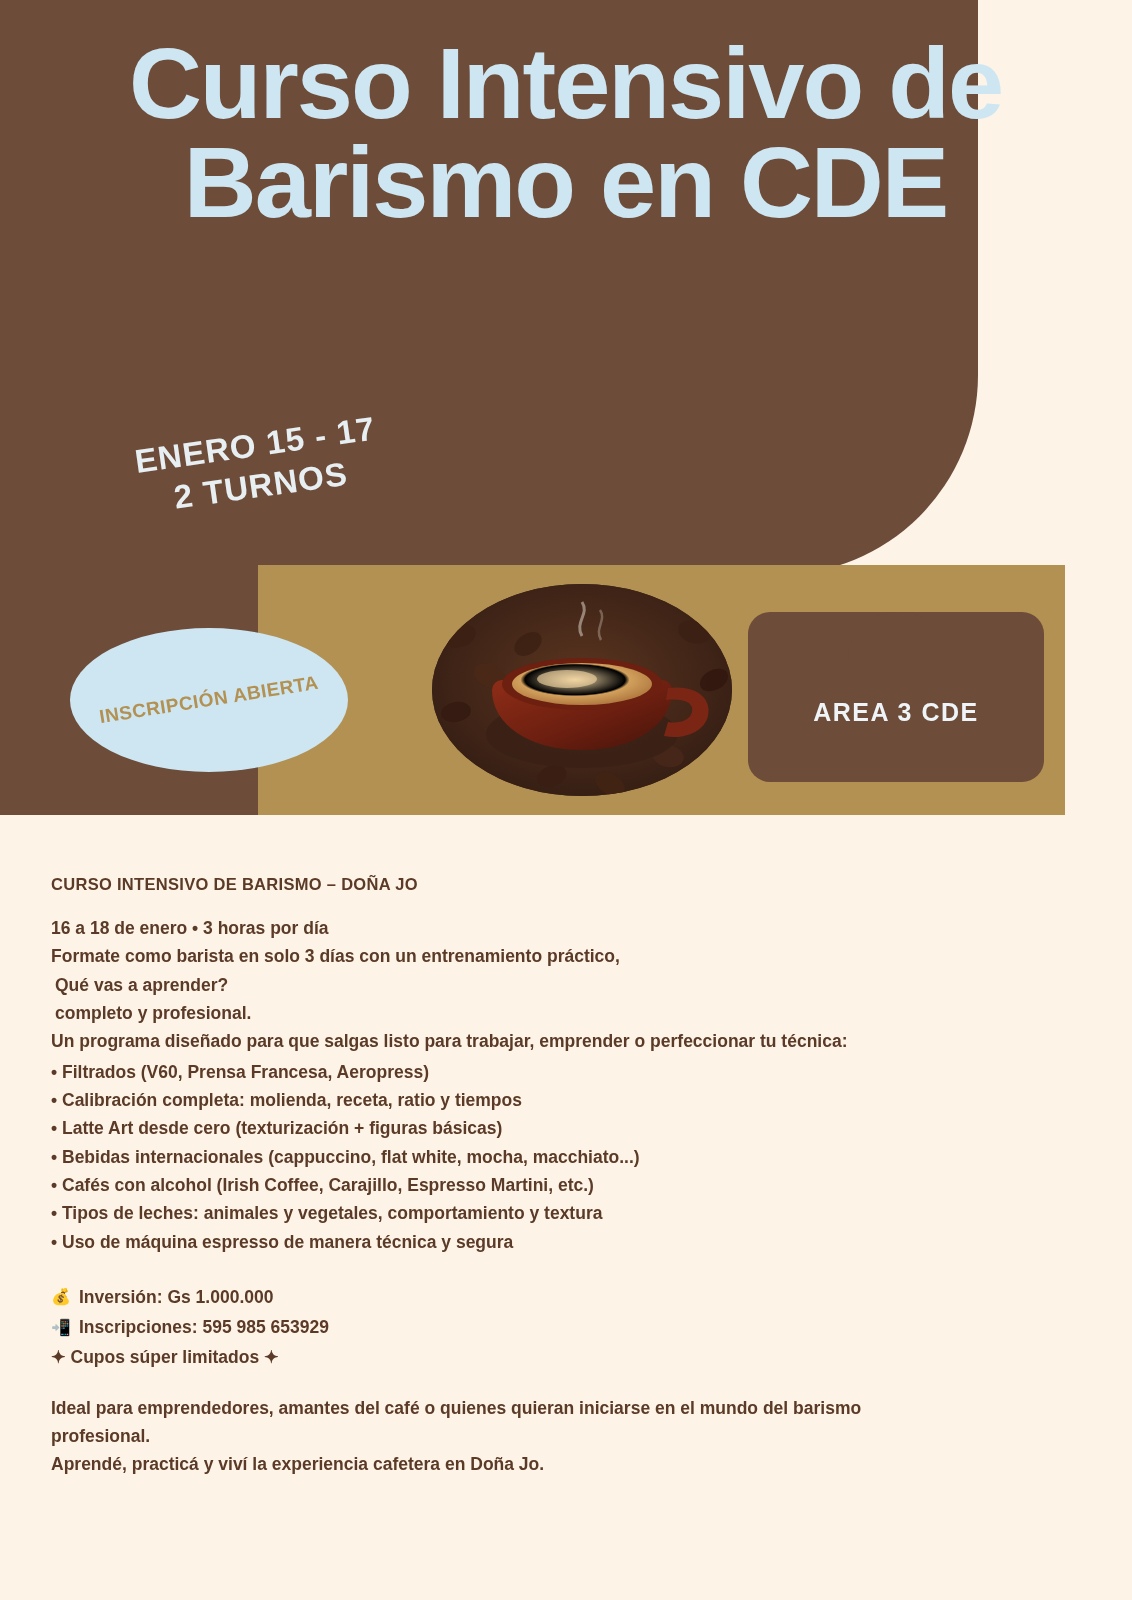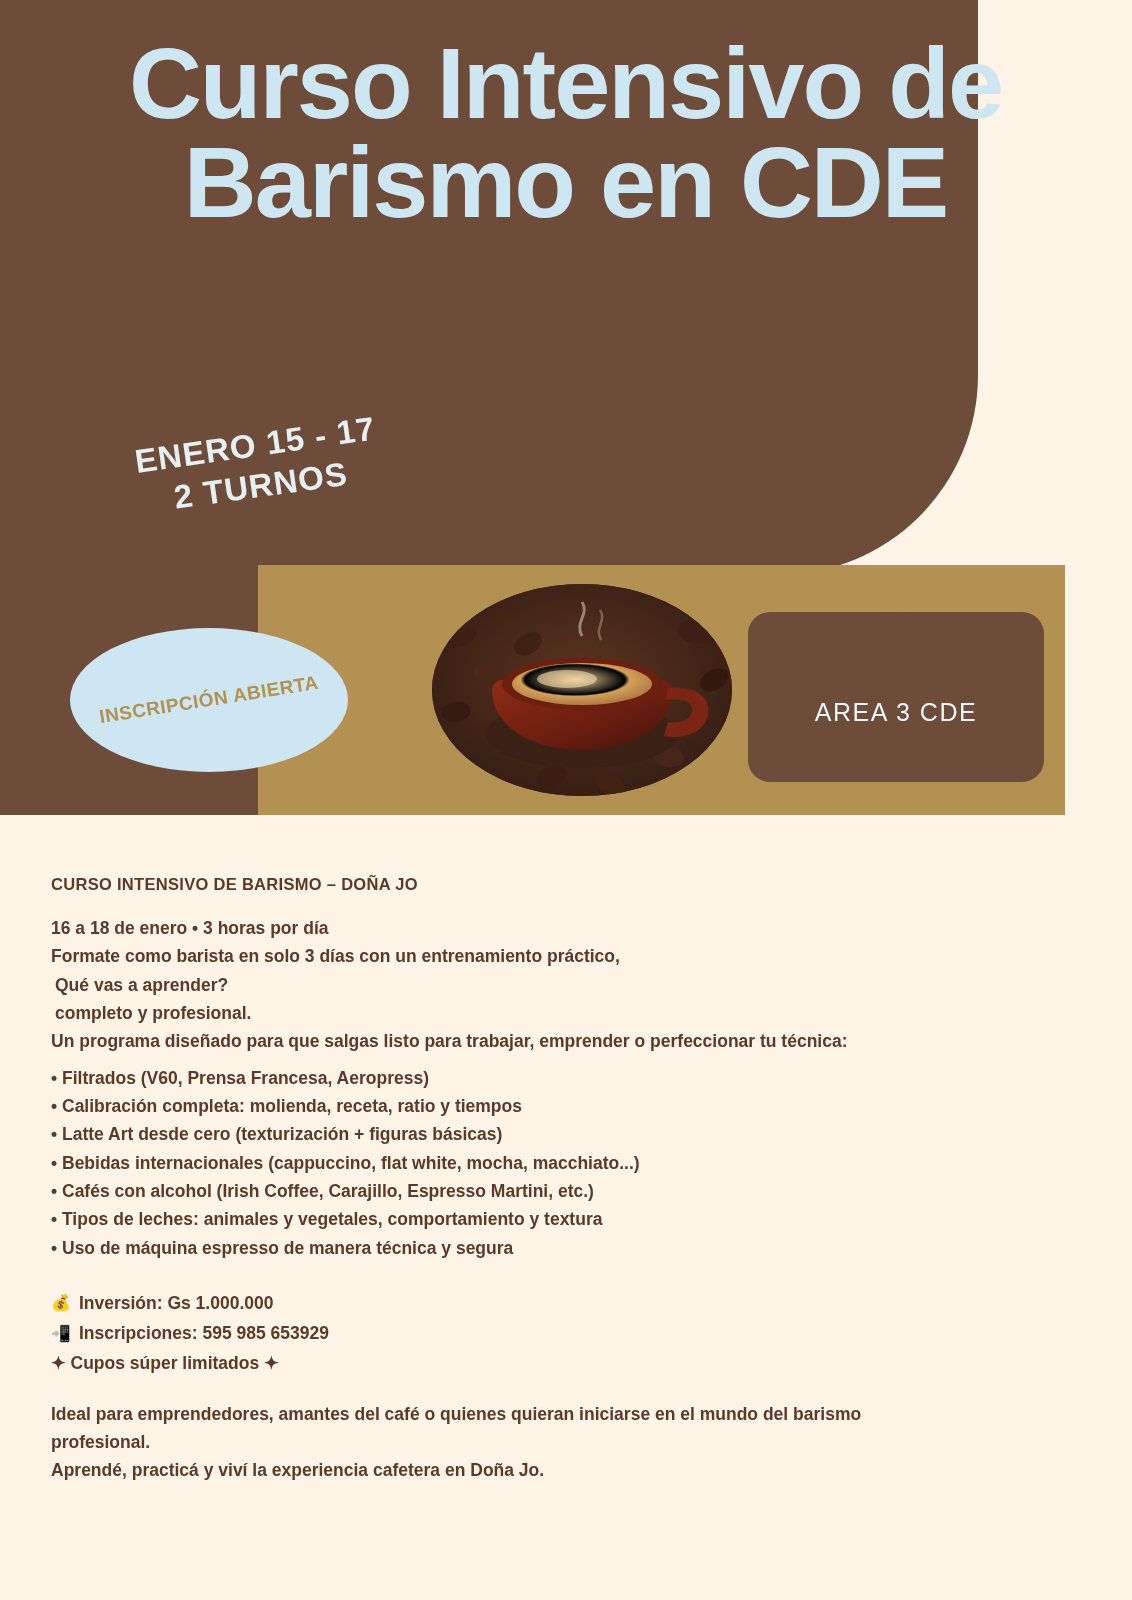--- a/index.html
+++ b/index.html
@@ -127,21 +127,21 @@
   .area-tag-label {
     position: absolute;
     left: 748px; top: 612px;
     width: 296px;
     height: 170px;
     display: flex;
     align-items: center;
     justify-content: center;
     padding-top: 30px;
     color: #eef4f7;
-    font-weight: normal;
+    font-weight: bold;
     font-size: 25px;
     letter-spacing: 1.5px;
   }
 
   
   .content {
     position: absolute;
     left: 51px; top: 875px;
     width: 1020px;
     color: #5b3a27;
@@ -151,21 +151,21 @@
     font-size: 16.5px;
     letter-spacing: 0.3px;
     margin-bottom: 20px;
   }
   .c-line {
     font-weight: bold;
     font-size: 17.5px;
     line-height: 1.62;
   }
   .c-line.indent { padding-left: 4px; }
-  .bullets { margin-top: 8px; }
+  .bullets { margin-top: 2px; }
   .bullets .c-line { font-size: 17.5px; }
   .spacer-lg { height: 26px; }
   .spacer-md { height: 22px; }
   .info-line {
     font-weight: bold;
     font-size: 17.5px;
     line-height: 1.72;
     display: flex;
     align-items: center;
     gap: 8px;

